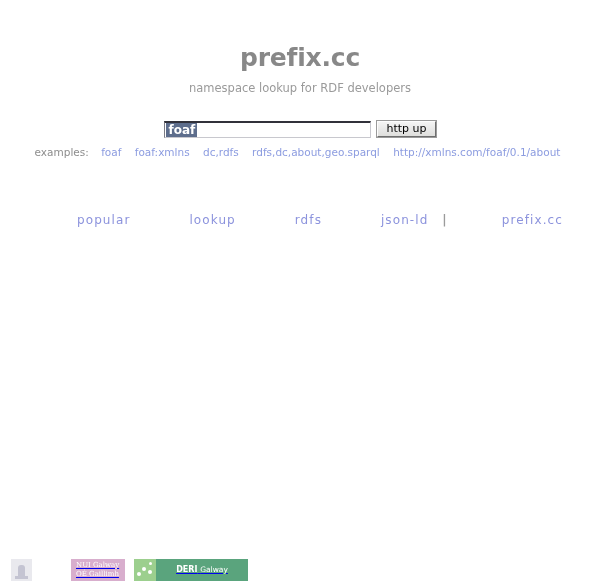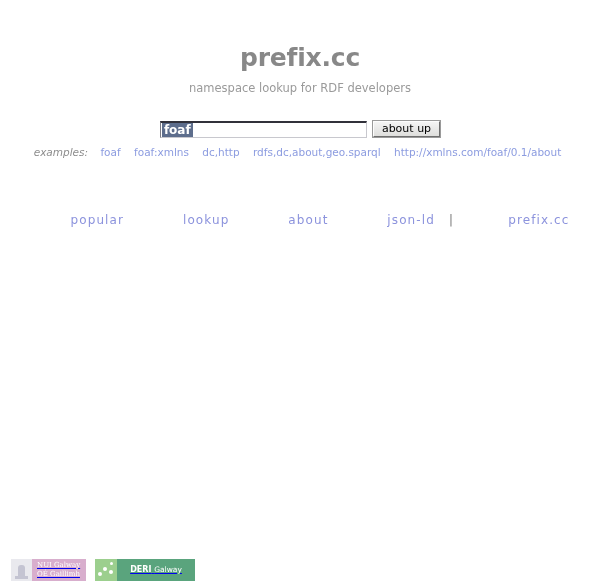--- a/index.html
+++ b/index.html
@@ -91,21 +91,20 @@
   
   .examples-row {
     margin-top: 8px;
     text-align: center;
     font-size: 10.5px;
     white-space: nowrap;
   }
   .examples-label {
     color: #8d8d8d;
     margin-right: 4px;
-    font-style: italic;
   }
   .example-link {
     color: #8c9ce0;
     text-decoration: none;
     margin: 0 5px;
   }
 
   
   .nav-row {
     margin-top: 55px;
@@ -132,21 +131,21 @@
     bottom: 6px;
     display: flex;
     align-items: flex-end;
   }
   .logo {
     display: flex;
     align-items: stretch;
     height: 22px;
     overflow: hidden;
   }
-  .logo-nui { margin-right: 9px; }
+  .logo-nui { margin-right: 9px; gap: 39px; }
   .nui-crest {
     width: 21px;
     background: #e9e9ee;
     position: relative;
   }
   .nui-crest .tower {
     position: absolute;
     left: 7px;
     bottom: 2px;
     width: 7px;
@@ -185,21 +184,21 @@
     background: #ffffff;
     display: block;
   }
   .deri-nodes i.n1 { left: 3px;  top: 13px; }
   .deri-nodes i.n2 { left: 8px;  top: 8px; }
   .deri-nodes i.n3 { left: 14px; top: 11px; }
   .deri-nodes i.n4 { left: 15px; top: 3px; width: 3px; height: 3px; }
   .deri-text {
     background: #5aa47d;
     color: #ffffff;
-    padding: 0 13px;
+    padding: 0 20px;
     font-size: 8px;
     font-weight: bold;
     line-height: 22px;
     white-space: nowrap;
     font-family: "DejaVu Sans", "Liberation Sans", sans-serif;
   }
   .deri-text .sub {
     font-weight: normal;
     font-size: 7.5px;
   }
@@ -209,36 +208,36 @@
 
 <div class="header">
   <h1 class="site-title">prefix.cc</h1>
   <p class="tagline">namespace lookup for RDF developers</p>
 </div>
 
 <div class="search-row">
   <div class="search-input-wrap">
     <span class="search-text">foaf</span>
   </div>
-  <button class="lookup-button">about up</button>
+  <button class="lookup-button">http up</button>
 </div>
 
 <div class="examples-row">
   <span class="examples-label">examples:</span>
   <a class="example-link" href="#">foaf</a>
   <a class="example-link" href="#">foaf:xmlns</a>
-  <a class="example-link" href="#">dc,http</a>
+  <a class="example-link" href="#">dc,rdfs</a>
   <a class="example-link" href="#">rdfs,dc,about,geo.sparql</a>
   <a class="example-link" href="#">http://xmlns.com/foaf/0.1/about</a>
 </div>
 
 <div class="nav-row">
   <a class="nav-link" href="#">popular</a>
   <a class="nav-link" href="#">lookup</a>
-  <a class="nav-link" href="#">about</a>
+  <a class="nav-link" href="#">rdfs</a>
   <a class="nav-link" href="#">json-ld</a>
   <span class="nav-sep">|</span>
   <a class="nav-link" href="#">prefix.cc</a>
 </div>
 
 <div class="footer">
 
   <a class="logo logo-nui" href="#">
     <span class="nui-crest">
       <span class="tower"></span>

